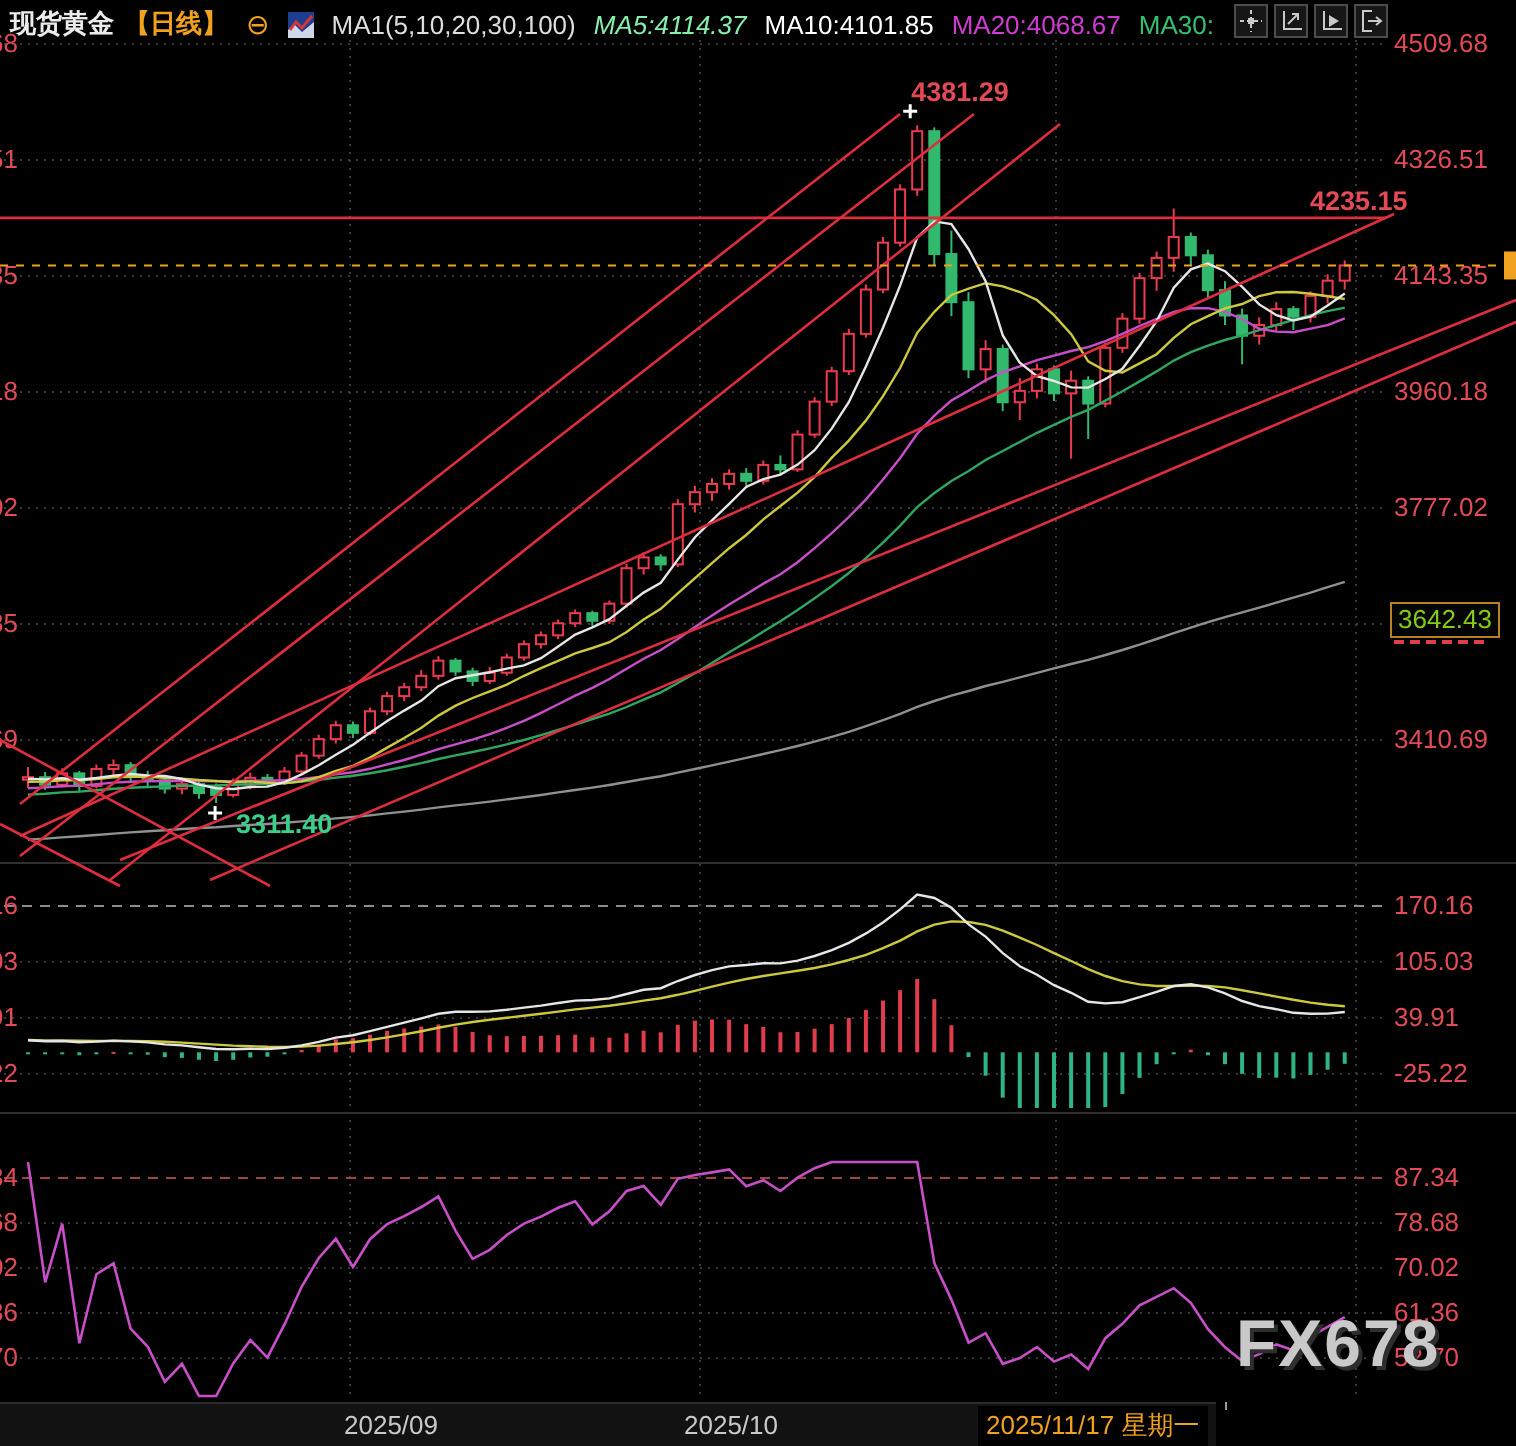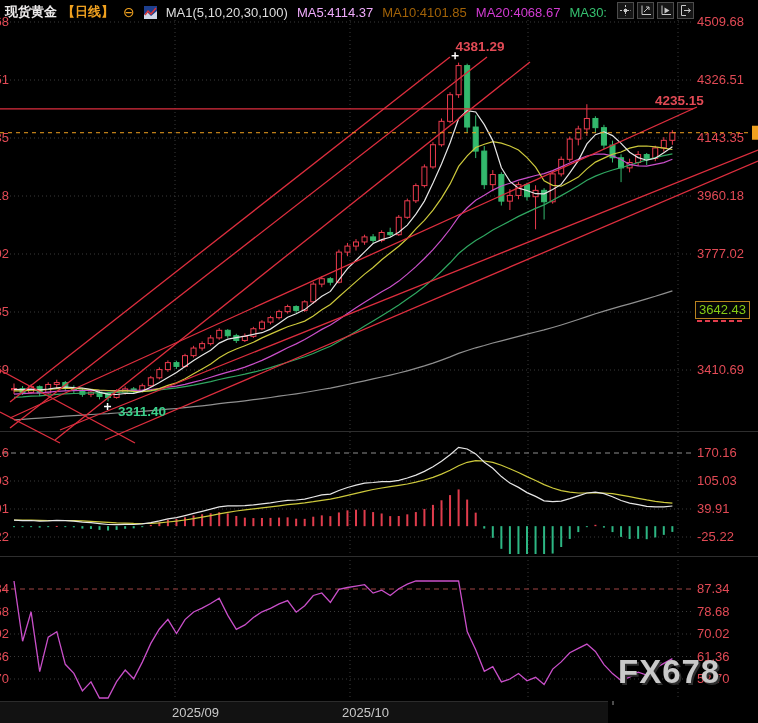--- a/index.html
+++ b/index.html
@@ -6,22 +6,22 @@
   #root{position:relative;width:758px;height:723px;background:#000;overflow:hidden;
         font-family:"Liberation Sans","DejaVu Sans",sans-serif;}
   svg{overflow:hidden;display:block;}
   #plot{position:absolute;left:0;top:0;}
   .hdr{position:absolute;left:5px;top:3px;display:flex;align-items:center;gap:9px;
        font-size:13px;white-space:nowrap;z-index:5;}
   .hdr .t{color:#eceaea;font-weight:bold;}
   .hdr .p{color:#f0a11f;font-weight:bold;}
   .hdr .c{color:#f0a11f;font-size:14px;line-height:1;}
   .hdr .m{color:#dedede;}
-  .hdr .w{color:#f0abfc;}
-  .hdr .y{color:#a16207;}
+  .hdr .w{color:#86efac;font-style:italic;}
+  .hdr .y{color:#ffffff;}
   .hdr .mg{color:#d23bd2;}
   .hdr .g{color:#35c06f;}
   .toolbar{position:absolute;right:64px;top:2px;display:flex;gap:3px;z-index:5;}
   .tbtn{width:15px;height:15px;background:#161616;border:1px solid #4c4c4c;
         display:flex;align-items:center;justify-content:center;}
   .subhdr{position:absolute;display:flex;gap:10px;font-size:13px;white-space:nowrap;z-index:5;}
   .xbar{position:absolute;left:0;top:701px;width:608px;height:22px;background:#121212;
         border-top:1px solid #2c2c2c;z-index:2;}
   .xlab{position:absolute;top:3px;font-size:13px;color:#c9c9c9;}
   .xhl{position:absolute;top:1px;font-size:13px;color:#f0a11f;background:#000;
@@ -32,20 +32,21 @@
       letter-spacing:1px;text-shadow:2px 2px 0 #2e2e2e;z-index:7;}
 </style>
 </head>
 <body>
 
 <div id="root">
 
   <div class="xbar">
     <span class="xlab" style="left:172px">2025/09</span>
     <span class="xlab" style="left:342px">2025/10</span>
+    <span class="xhl" style="left:489px">2025/11/17 星期一</span>
   </div>
 
   <svg id="plot" width="758" height="723">
       <g>
         <line x1="175" y1="12" x2="175" y2="699" stroke="#3a3a3a" stroke-dasharray="1 3"></line>
         <line x1="350" y1="12" x2="350" y2="699" stroke="#3a3a3a" stroke-dasharray="1 3"></line>
         <line x1="528" y1="12" x2="528" y2="699" stroke="#3a3a3a" stroke-dasharray="1 3"></line>
         <line x1="678" y1="12" x2="678" y2="699" stroke="#3a3a3a" stroke-dasharray="1 3"></line>
         <line x1="2" y1="22" x2="693" y2="22" stroke="#3a3a3a" stroke-dasharray="1 3"></line>
         <line x1="2" y1="80.00189993666879" x2="693" y2="80.00189993666879" stroke="#3a3a3a" stroke-dasharray="1 3"></line>

